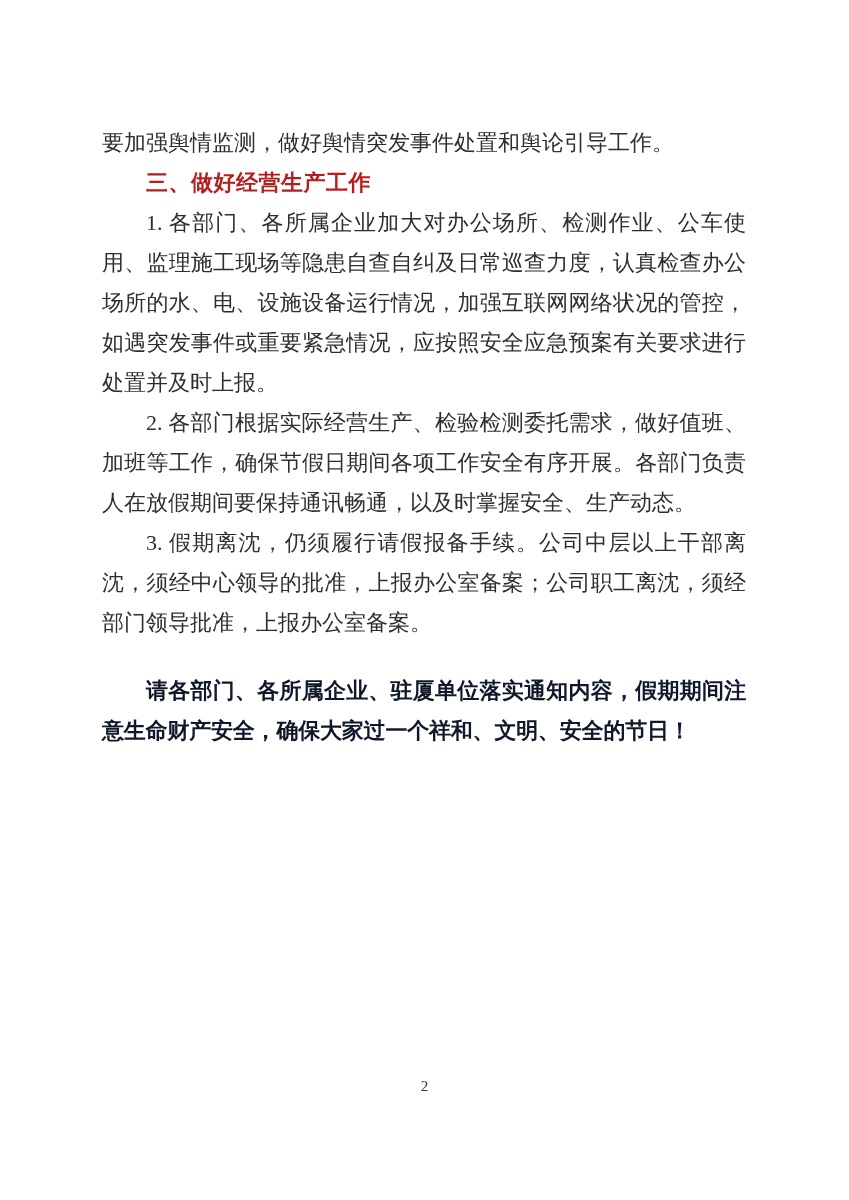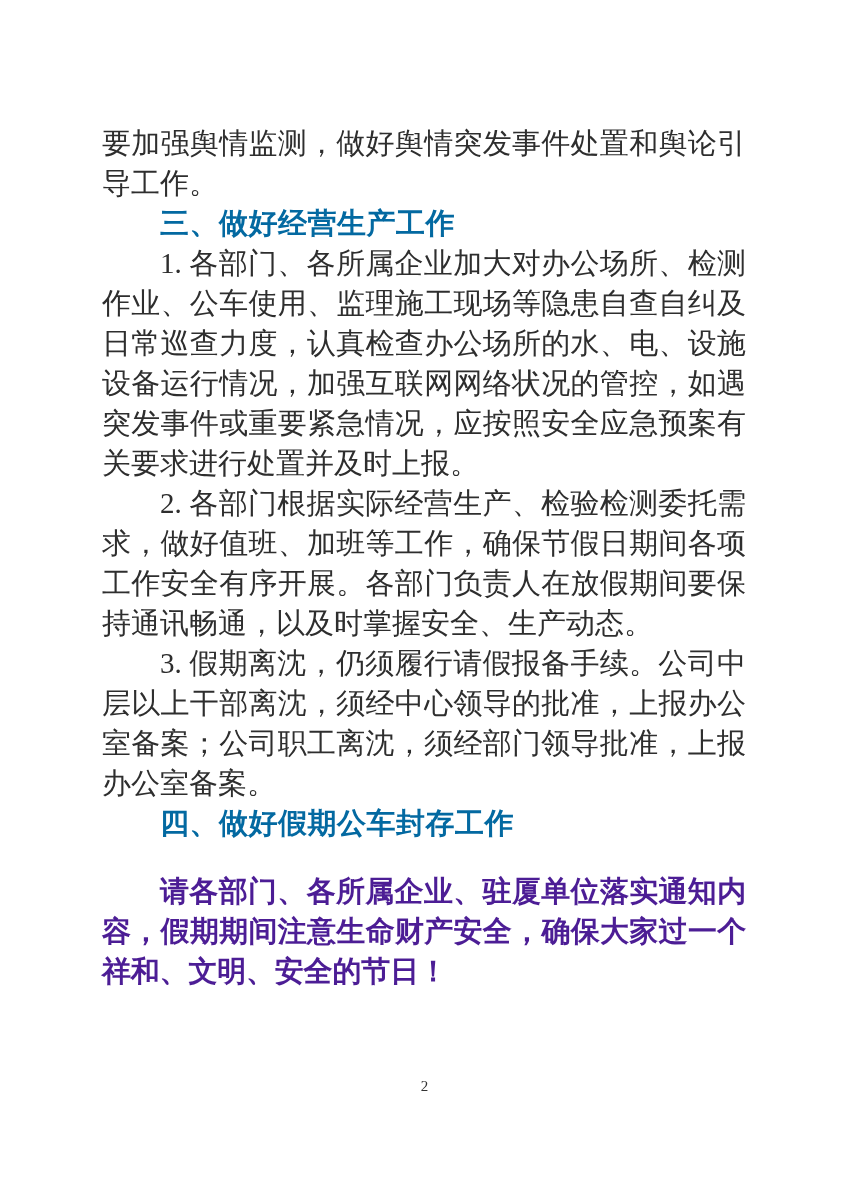--- a/index.html
+++ b/index.html
@@ -16,41 +16,41 @@
     font-family: "Liberation Serif", serif;
   }
   .content {
     position: absolute;
     left: 102px;
     top: 123px;
     width: 644px;
   }
   .para {
     margin: 0;
-    font-size: 29px;
+    font-size: 22px;
     line-height: 40px;
     color: #2e2e2e;
     text-align: justify;
     text-justify: inter-ideograph;
     word-break: break-all;
     overflow-wrap: break-word;
     font-family: "Liberation Serif", serif;
   }
   .para.indent {
     text-indent: 2em;
   }
   .para.heading {
     font-weight: bold;
-    color: #0369a1;
+    color: #b91c1c;
     font-family: "Liberation Sans", sans-serif;
     letter-spacing: 0.5px;
   }
   .para.closing {
     font-weight: bold;
-    color: #4c1d95;
+    color: #0f172a;
     margin-top: 28px;
     letter-spacing: -0.2px;
   }
   .page-number {
     position: absolute;
     top: 1076px;
     left: 0;
     width: 100%;
     text-align: center;
     font-size: 15px;
@@ -62,17 +62,16 @@
 </head>
 <body>
 
 <div class="page">
   <div class="content" id="document-body">
       <p class="para body">要加强舆情监测，做好舆情突发事件处置和舆论引导工作。</p>
       <p class="para heading indent">三、做好经营生产工作</p>
       <p class="para body indent">1. 各部门、各所属企业加大对办公场所、检测作业、公车使用、监理施工现场等隐患自查自纠及日常巡查力度，认真检查办公场所的水、电、设施设备运行情况，加强互联网网络状况的管控，如遇突发事件或重要紧急情况，应按照安全应急预案有关要求进行处置并及时上报。</p>
       <p class="para body indent">2. 各部门根据实际经营生产、检验检测委托需求，做好值班、加班等工作，确保节假日期间各项工作安全有序开展。各部门负责人在放假期间要保持通讯畅通，以及时掌握安全、生产动态。</p>
       <p class="para body indent">3. 假期离沈，仍须履行请假报备手续。公司中层以上干部离沈，须经中心领导的批准，上报办公室备案；公司职工离沈，须经部门领导批准，上报办公室备案。</p>
-      <p class="para heading indent">四、做好假期公车封存工作</p>
       <p class="para closing indent">请各部门、各所属企业、驻厦单位落实通知内容，假期期间注意生命财产安全，确保大家过一个祥和、文明、安全的节日！</p>
     </div>
   <div class="page-number">2</div>
 </div>
 
 </body></html>

